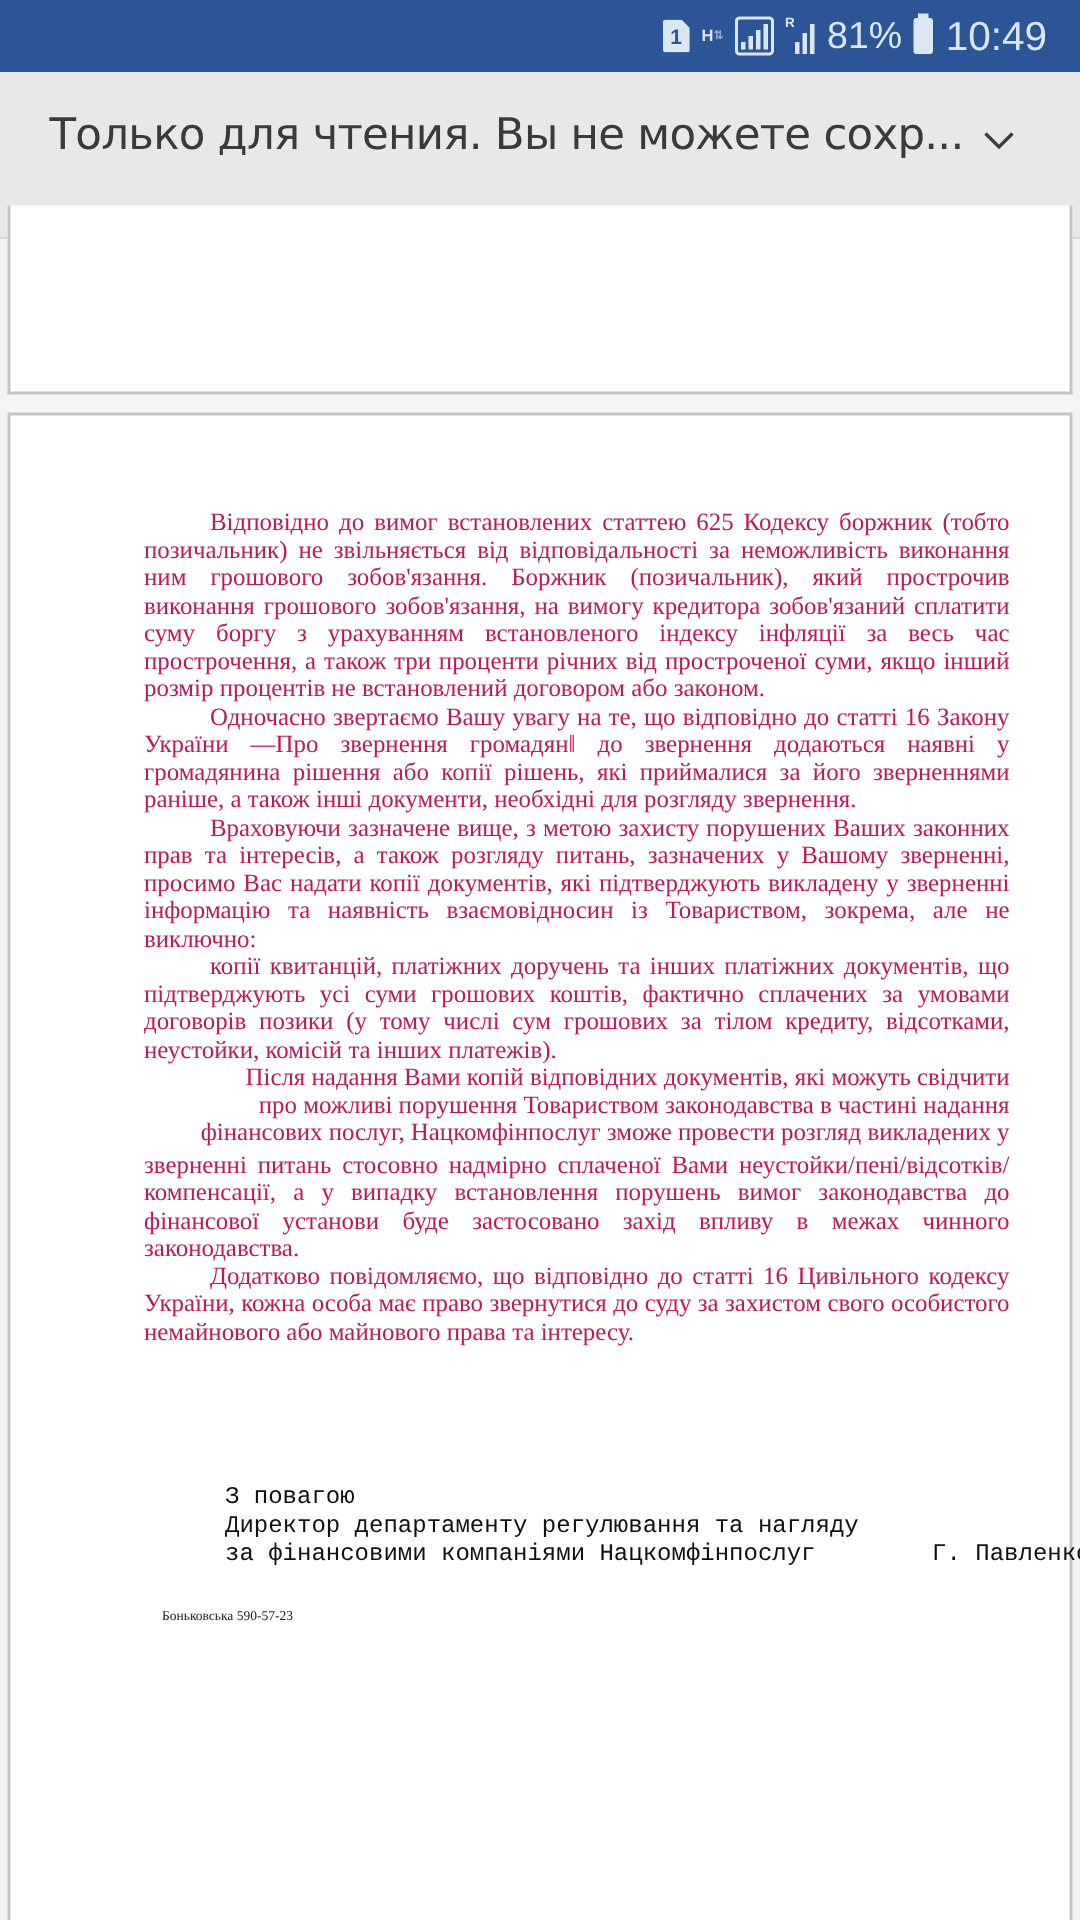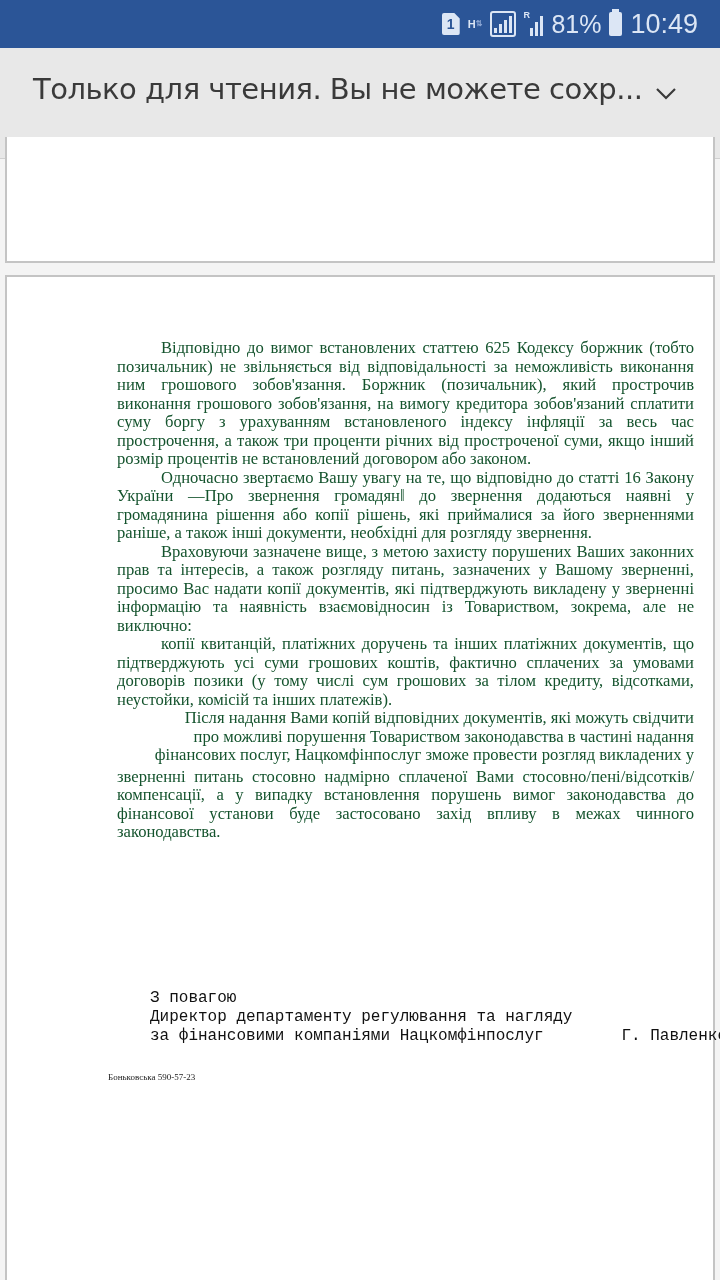--- a/index.html
+++ b/index.html
@@ -56,23 +56,23 @@
   .chevron-btn svg { width: 24px; height: 16px; }
 
   .page {
     position: absolute; background: #ffffff;
     border: 2px solid #c4c4c4; box-sizing: border-box;
   }
   .page-1 { left: 5px; top: 137px; width: 710px; height: 126px; border-top: none; }
   .page-2 { left: 5px; top: 275px; width: 710px; height: 1010px; }
 
   .doc {
-    position: absolute; left: 110px; top: 62px; width: 577px;
+    position: absolute; left: 89px; top: 62px; width: 577px;
     font-family: "Liberation Serif", serif; font-size: 16.6px; line-height: 18.5px;
-    color: #14532d;
+    color: #be185d;
   }
   .doc p { margin: 0; text-align: justify; text-indent: 44px; }
   .doc p.noindent { text-indent: 0; }
   .signoff {
     position: absolute; left: 101px; top: 712px; width: 577px;
     font-family: Liberation Mono, monospace; font-size: 16px; line-height: 19px; color: #111; margin-left: 42px;
   }
   .signoff .row { display: flex; justify-content: space-between; }
   .footer-note {
     position: absolute; left: 101px; top: 795px;
@@ -118,21 +118,22 @@
 
 <div class="page page-1"></div>
 
 <div class="page page-2">
   <div class="doc">
     <p>Відповідно до вимог встановлених статтею 625 Кодексу боржник (тобто позичальник) не звільняється від відповідальності за неможливість виконання ним грошового зобов'язання. Боржник (позичальник), який прострочив виконання грошового зобов'язання, на вимогу кредитора зобов'язаний сплатити суму боргу з урахуванням встановленого індексу інфляції за весь час прострочення, а також три проценти річних від простроченої суми, якщо інший розмір процентів не встановлений договором або законом.</p>
     <p>Одночасно звертаємо Вашу увагу на те, що відповідно до статті 16 Закону України ―Про звернення громадян‖ до звернення додаються наявні у громадянина рішення або копії рішень, які приймалися за його зверненнями раніше, а також інші документи, необхідні для розгляду звернення.</p>
     <p>Враховуючи зазначене вище, з метою захисту порушених Ваших законних прав та інтересів, а також розгляду питань, зазначених у Вашому зверненні, просимо Вас надати копії документів, які підтверджують викладену у зверненні інформацію та наявність взаємовідносин із Товариством, зокрема, але не виключно:</p>
     <p>копії квитанцій, платіжних доручень та інших платіжних документів, що підтверджують усі суми грошових коштів, фактично сплачених за умовами договорів позики (у тому числі сум грошових за тілом кредиту, відсотками, неустойки, комісій та інших платежів).</p>
     <p style="text-align:right">Після надання Вами копій відповідних документів, які можуть свідчити про можливі порушення Товариством законодавства в частині надання фінансових послуг, Нацкомфінпослуг зможе провести розгляд викладених у</p>
-    <p class="noindent" style="margin-top:3px">зверненні питань стосовно надмірно сплаченої Вами стосовно/пені/відсотків/компенсації, а у випадку встановлення порушень вимог законодавства до фінансової установи буде застосовано захід впливу в межах чинного законодавства.</p>
+    <p class="noindent" style="margin-top:3px">зверненні питань стосовно надмірно сплаченої Вами неустойки/пені/відсотків/компенсації, а у випадку встановлення порушень вимог законодавства до фінансової установи буде застосовано захід впливу в межах чинного законодавства.</p>
+    <p>Додатково повідомляємо, що відповідно до статті 16 Цивільного кодексу України, кожна особа має право звернутися до суду за захистом свого особистого немайнового або майнового права та інтересу.</p>
   </div>
 
   <div class="signoff">
     <div>З повагою</div>
     <div>Директор департаменту регулювання та нагляду</div>
     <div class="row">
       <span>за фінансовими компаніями Нацкомфінпослуг</span>
       <span>Г. Павленко</span>
     </div>
   </div>

